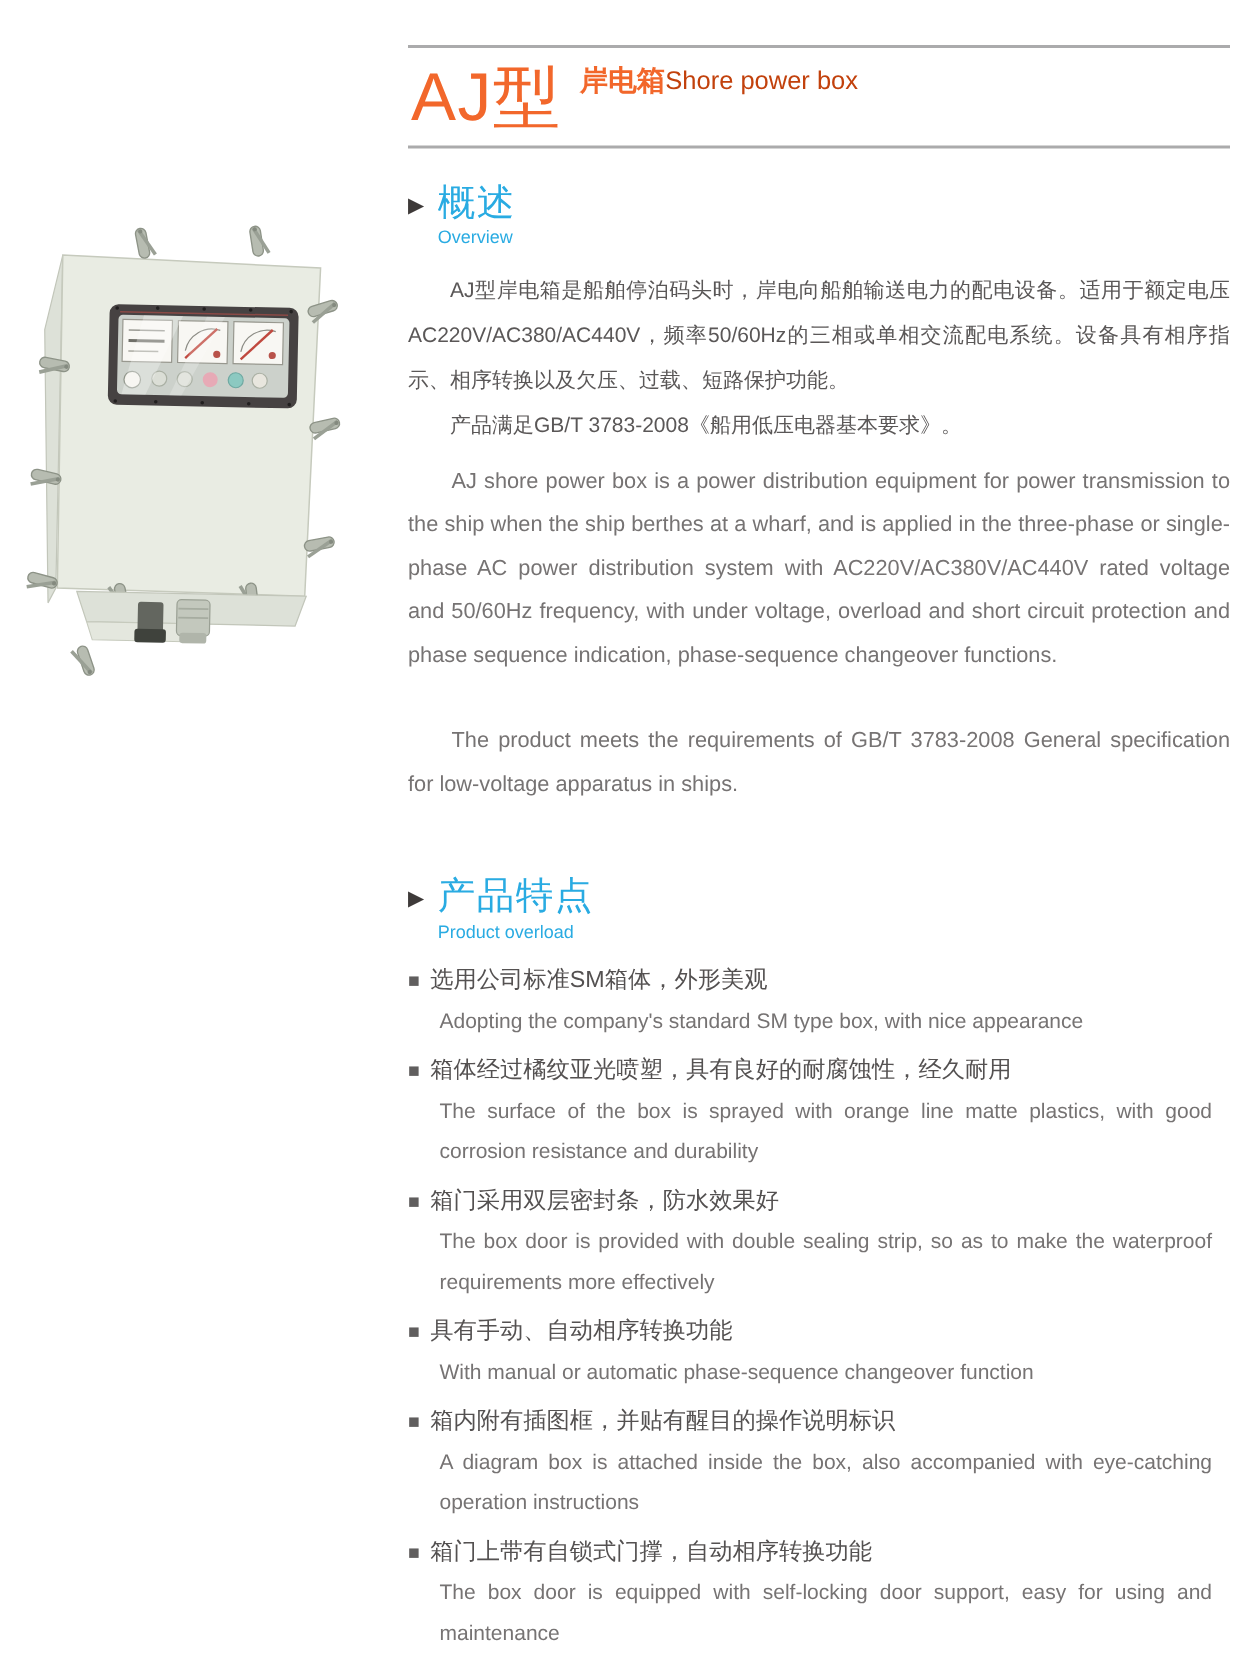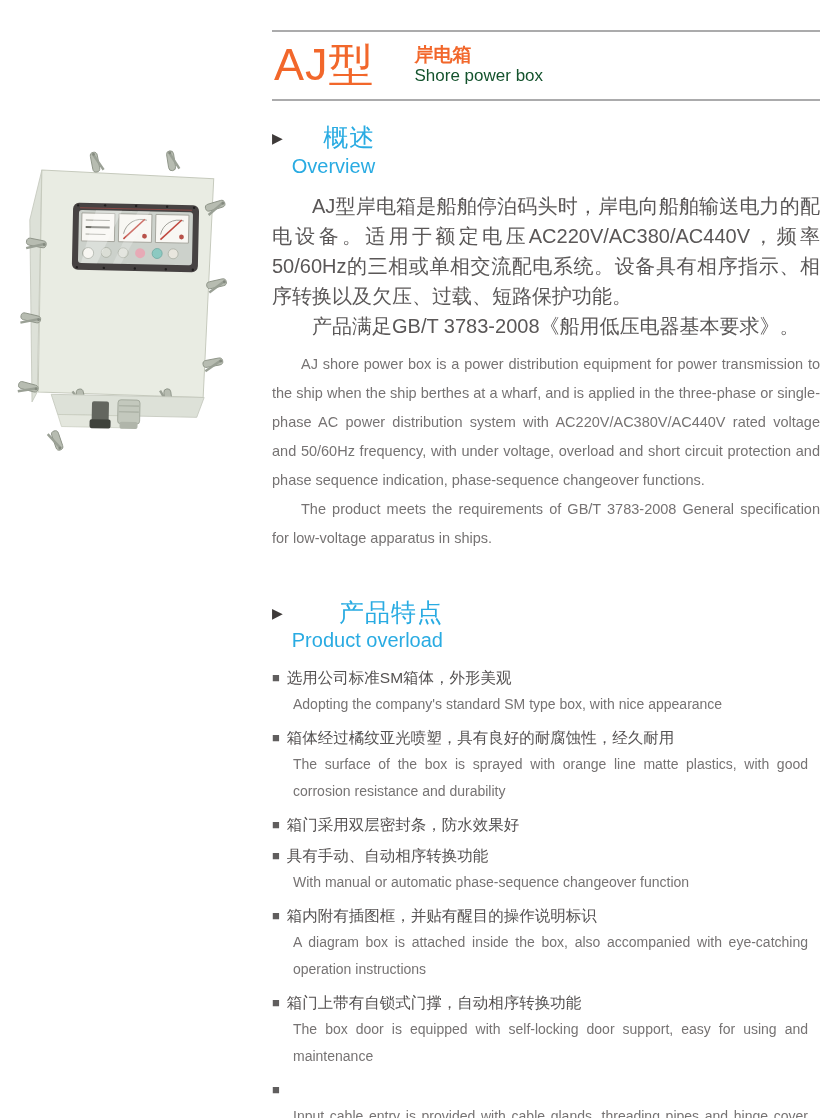--- a/index.html
+++ b/index.html
@@ -10,37 +10,37 @@
   
   .photo-wrap { position:absolute; left:8px; top:142px; width:250px; height:332px; }
 
   
   .content { position:absolute; left:272px; top:0; width:548px; }
   .rule { height:2px; background:#ababac; }
   .rule-top { margin-top:30px; }
 
   .title-row { display:flex; align-items:flex-start; gap:12px; padding:12px 0 10px 2px; }
   .title-model { font-size:45px; line-height:0.95; color:#f2672b; letter-spacing:1px; }
-  .title-sub { display:flex; flex-direction:column; padding-bottom:3px;margin-left:28px; }
+  .title-sub { display:flex; flex-direction:row; padding-bottom:3px; }
   .title-cn { font-size:19px; font-weight:bold; color:#f2672b; line-height:1.15; }
-  .title-en { font-size:17px; color:#14532d; line-height:1.2; }
+  .title-en { font-size:17px; color:#c2410c; line-height:1.2; }
 
   .sec-head { display:flex; align-items:flex-start; gap:9px; }
   .sec-head.overview { margin-top:23px; }
   .sec-head.features { margin-top:46px; }
   .sec-arrow { font-size:14px; color:#3e3a39; line-height:1; margin-top:7px; }
-  .sec-titles { display:flex; flex-direction:column;text-align:right; }
+  .sec-titles { display:flex; flex-direction:column; }
   .sec-cn { font-size:25px; color:#29abe2; line-height:1.1; letter-spacing:1px; }
-  .sec-en { font-size:20px; color:#29abe2; line-height:1.25; margin-top:2px; }
+  .sec-en { font-size:12px; color:#29abe2; line-height:1.25; margin-top:2px; }
 
   .paras { margin-top:12px; }
-  p.cn { font-size:20px; color:#5a5757; line-height:30px; text-align:justify;
+  p.cn { font-size:14px; color:#5a5757; line-height:30px; text-align:justify;
          text-indent:2em; }
   p.en { font-size:14.5px; color:#767373; line-height:29px; text-align:justify;
-         text-indent:2em; }
+         text-indent:2em;margin-top:28px; }
   p.en.first { margin-top:9px; }
 
   .features-list { margin-top:14px; }
   .feature { margin-bottom:4px; }
   .feature-cn { display:flex; align-items:flex-start; gap:7px; font-size:15.5px;
                 color:#545151; line-height:22px; margin-top:9px; }
   .bullet { font-size:13px; color:#605e5e; line-height:22px; }
   .feature-en { margin:2px 12px 0 21px; font-size:14px; color:#767373;
                 line-height:27px; text-align:justify; }
 </style>
@@ -197,20 +197,21 @@
           <span>箱体经过橘纹亚光喷塑，具有良好的耐腐蚀性，经久耐用</span>
         </div>
         <p class="feature-en">The surface of the box is sprayed with orange line matte plastics, with good corrosion resistance and durability</p>
       </div>
 
       <div class="feature">
         <div class="feature-cn">
           <span class="bullet">■</span>
           <span>箱门采用双层密封条，防水效果好</span>
         </div>
+        <p class="feature-en">The box door is provided with double sealing strip, so as to make the waterproof requirements more effectively</p>
       </div>
 
       <div class="feature">
         <div class="feature-cn">
           <span class="bullet">■</span>
           <span>具有手动、自动相序转换功能</span>
         </div>
         <p class="feature-en">With manual or automatic phase-sequence changeover function</p>
       </div>
 

